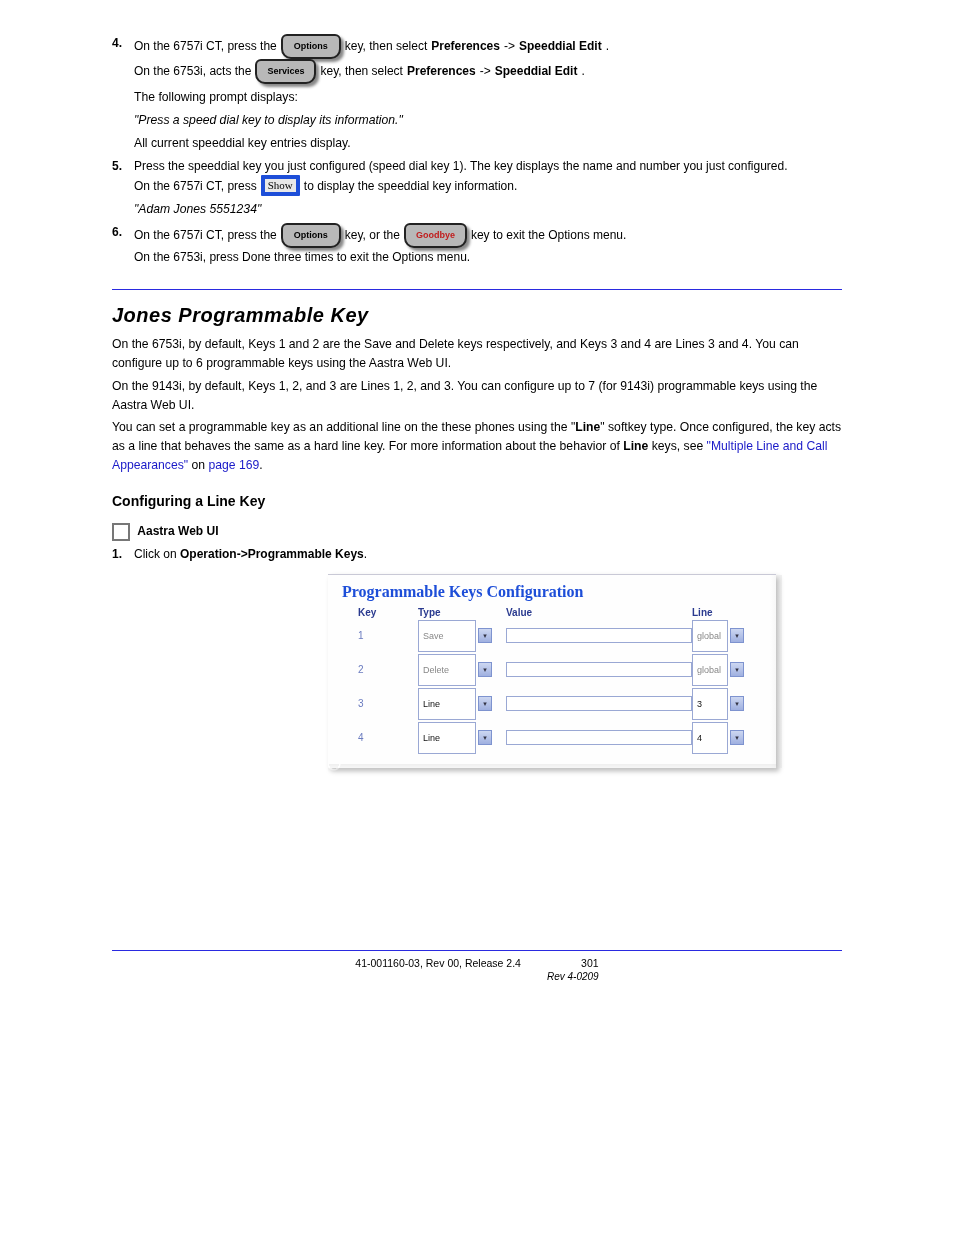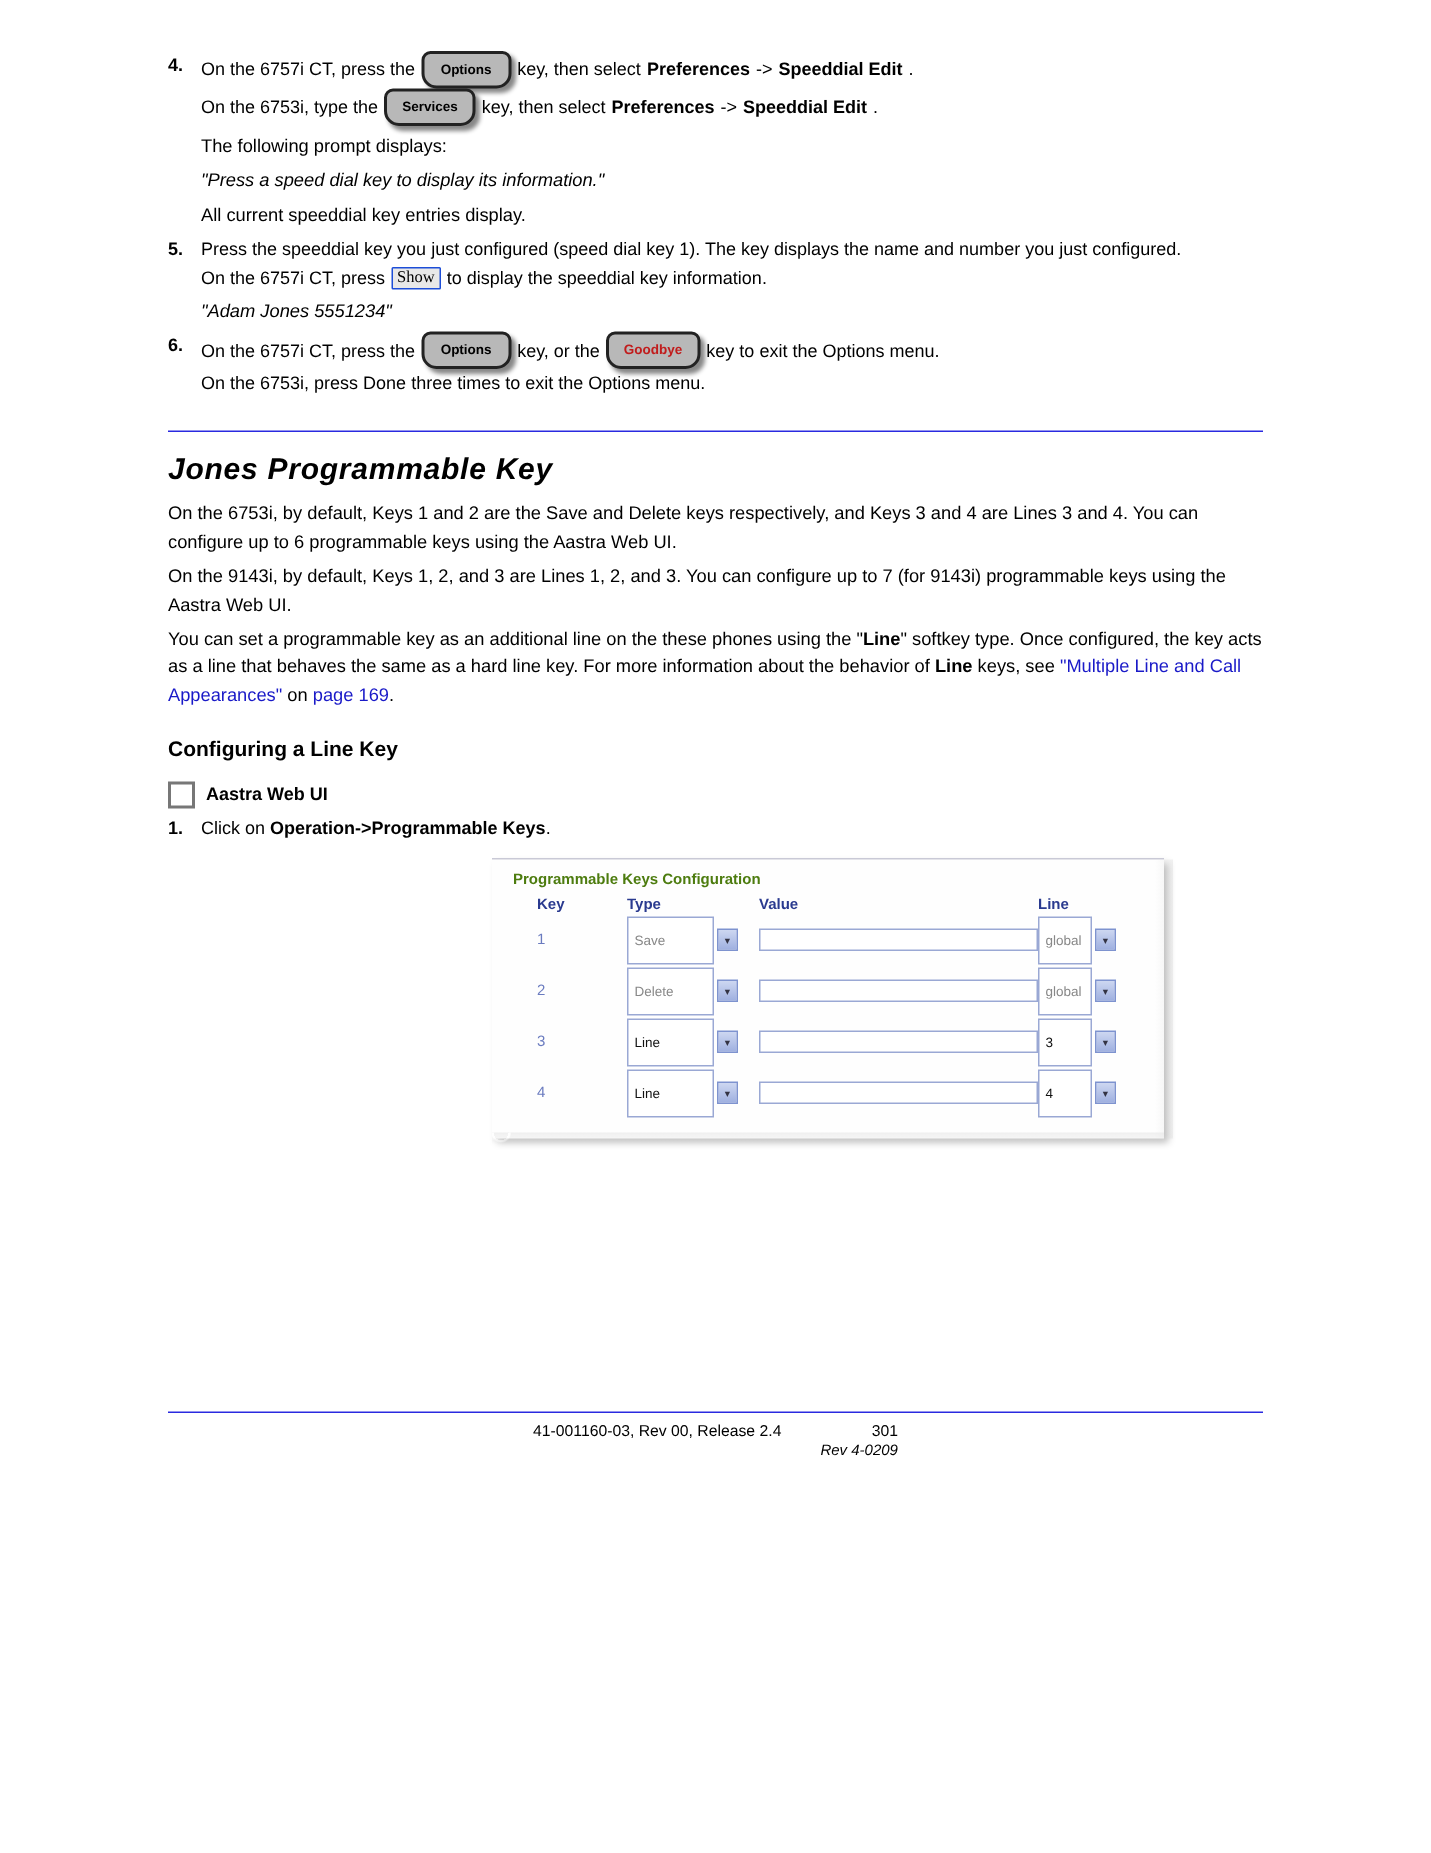--- a/index.html
+++ b/index.html
@@ -38,21 +38,21 @@
   .inline-items {
     display: inline-flex;
     align-items: center;
     flex-wrap: wrap;
     gap: 4px;
     vertical-align: middle;
   }
   .softkey {
     display: inline-block;
     padding: 1px 3px;
-    border: 1px solid #1d4ed8;
+    border: 4px solid #1d4ed8;
     background: #e8e8e8;
     font-family: "Comic Sans MS", cursive;
     font-size: 11px;
     border-radius: 1px;
     line-height: 1;
   }
   
   .hardkey {
     display: inline-flex;
     align-items: center;
@@ -101,24 +101,25 @@
     position: relative;
   }
   .cfg-torn {
     position: relative;
     background: #fefefe;
     border-top: 1px solid #c9c9d6;
     box-shadow: 3px 3px 5px #b7b7b7;
     padding: 8px 10px 12px 14px;
   }
   .cfg-title {
-    color: #4d7c0f;
-    font-weight: bold;
-    font-size: 10px;
+    color: #1d4ed8;
+    font-weight: bold;
+    font-size: 16px;
     margin-bottom: 6px;
+    font-family: Liberation Serif, serif;
   }
   .cfg-head, .cfg-row {
     display: flex;
     align-items: center;
     font-size: 10px;
     color: #2a3a8f;
     font-weight: bold;
     margin: 2px 0;
     padding-left: 16px;
   }
@@ -202,21 +203,21 @@
         <span>On the 6757i CT, press the </span>
         <span class="hardkey">Options</span>
         <span> key, then select </span>
         <strong>Preferences</strong>
         <span>-&gt;</span>
         <strong>Speeddial Edit</strong>
         <span>.</span>
       </span>
       <br>
       <span class="inline-items">
-        <span>On the 6753i, type the </span>
+        <span>On the 6753i, acts the </span>
         <span class="hardkey">Services</span>
         <span> key, then select </span>
         <strong>Preferences</strong>
         <span>-&gt;</span>
         <strong>Speeddial Edit</strong>
         <span>.</span>
       </span>
     </div>
   </div>
 

